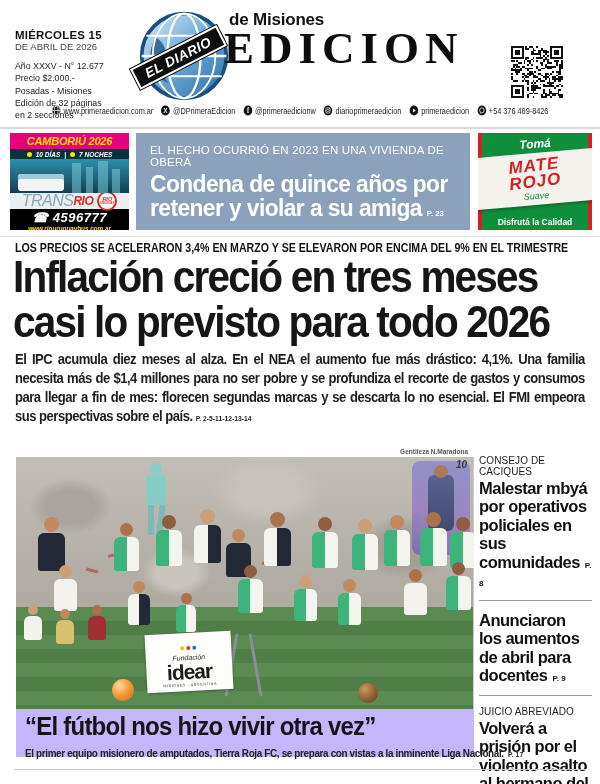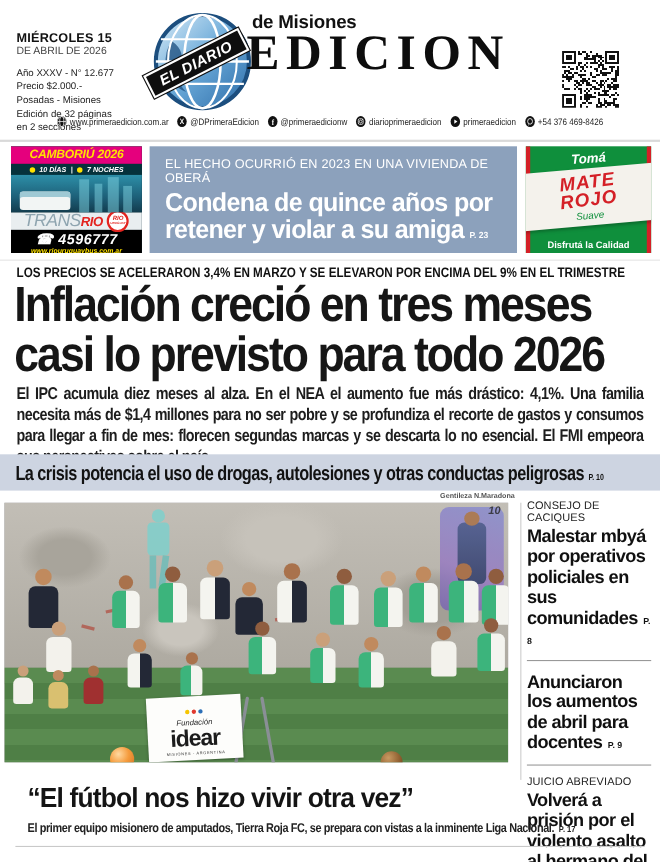--- a/index.html
+++ b/index.html
@@ -83,21 +83,21 @@
   .pgs{font-size:8px;letter-spacing:0;}
 
   .crisis-band{position:absolute;left:0;top:413px;width:600px;height:33px;background:#cdd4e1;
          display:flex;align-items:center;padding-left:14px;box-sizing:border-box;}
   .cr-hl{font-size:18.5px;font-weight:bold;letter-spacing:-.6px;color:#121212;
          transform:scaleX(.8);transform-origin:left;white-space:nowrap;}
 
   
   .photo-credit{position:absolute;left:10px;top:448px;width:458px;text-align:right;
          font-size:6.5px;font-weight:bold;color:#555;}
-  .photo{position:absolute;left:4px;top:457px;width:458px;height:236px;overflow:hidden;background:#a3a3a3;}
+  .photo{position:absolute;left:16px;top:457px;width:458px;height:300px;overflow:hidden;background:#c4b5fd;}
   .photo-wall{position:absolute;left:0;top:0;width:458px;height:165px;background:
      radial-gradient(60px 40px at 12% 30%,#a8a49b 0 40%,transparent 70%),
      radial-gradient(80px 50px at 55% 20%,#c6c2ba 0 40%,transparent 70%),
      radial-gradient(70px 45px at 85% 55%,#a39f96 0 40%,transparent 70%),
      radial-gradient(50px 35px at 35% 70%,#c9c5bd 0 40%,transparent 70%),
      linear-gradient(180deg,#c2beb6,#aca89f);}
   .photo-turf{position:absolute;left:0;top:150px;width:458px;height:102px;
      background:repeating-linear-gradient(180deg,#5a8b50 0 14px,#4f7f46 14px 28px);}
   .mural-l{position:absolute;left:118px;top:6px;width:46px;height:86px;opacity:.85;}
   .ml-head{position:absolute;left:16px;top:0;width:12px;height:12px;border-radius:50%;background:#7fd0cc;}
@@ -570,23 +570,20 @@
   </div>
 
   <div class="rule2"></div>
   <div class="main-kicker">LOS PRECIOS SE ACELERARON 3,4% EN MARZO Y SE ELEVARON POR ENCIMA DEL 9% EN EL TRIMESTRE</div>
   <div class="main-headline">
     <div class="h-line">Inflación creció en tres meses</div>
     <div class="h-line">casi lo previsto para todo 2026</div>
   </div>
   <div class="main-lede"><span>El IPC acumula diez meses al alza. En el NEA el aumento fue más drástico: 4,1%. Una familia necesita más de $1,4 millones para no ser pobre y se profundiza el recorte de gastos y consumos para llegar a fin de mes: florecen segundas marcas y se descarta lo no esencial. El FMI empeora sus perspectivas sobre el país.</span> <span class="pgs">P. 2-5-11-12-13-14</span></div>
 
-  <div class="crisis-band">
-    <div class="cr-hl"><span>La crisis potencia el uso de drogas, autolesiones y otras conductas peligrosas</span><span class="pg">P. 10</span></div>
-  </div>
 
   <div class="photo-credit">Gentileza N.Maradona</div>
   <div class="photo">
     <div class="photo-wall"></div>
     <div class="mural-l">
       <div class="ml-head"></div>
         <div class="ml-body"></div>
         <div class="ml-leg1"></div>
         <div class="ml-leg2"></div>
     </div>

